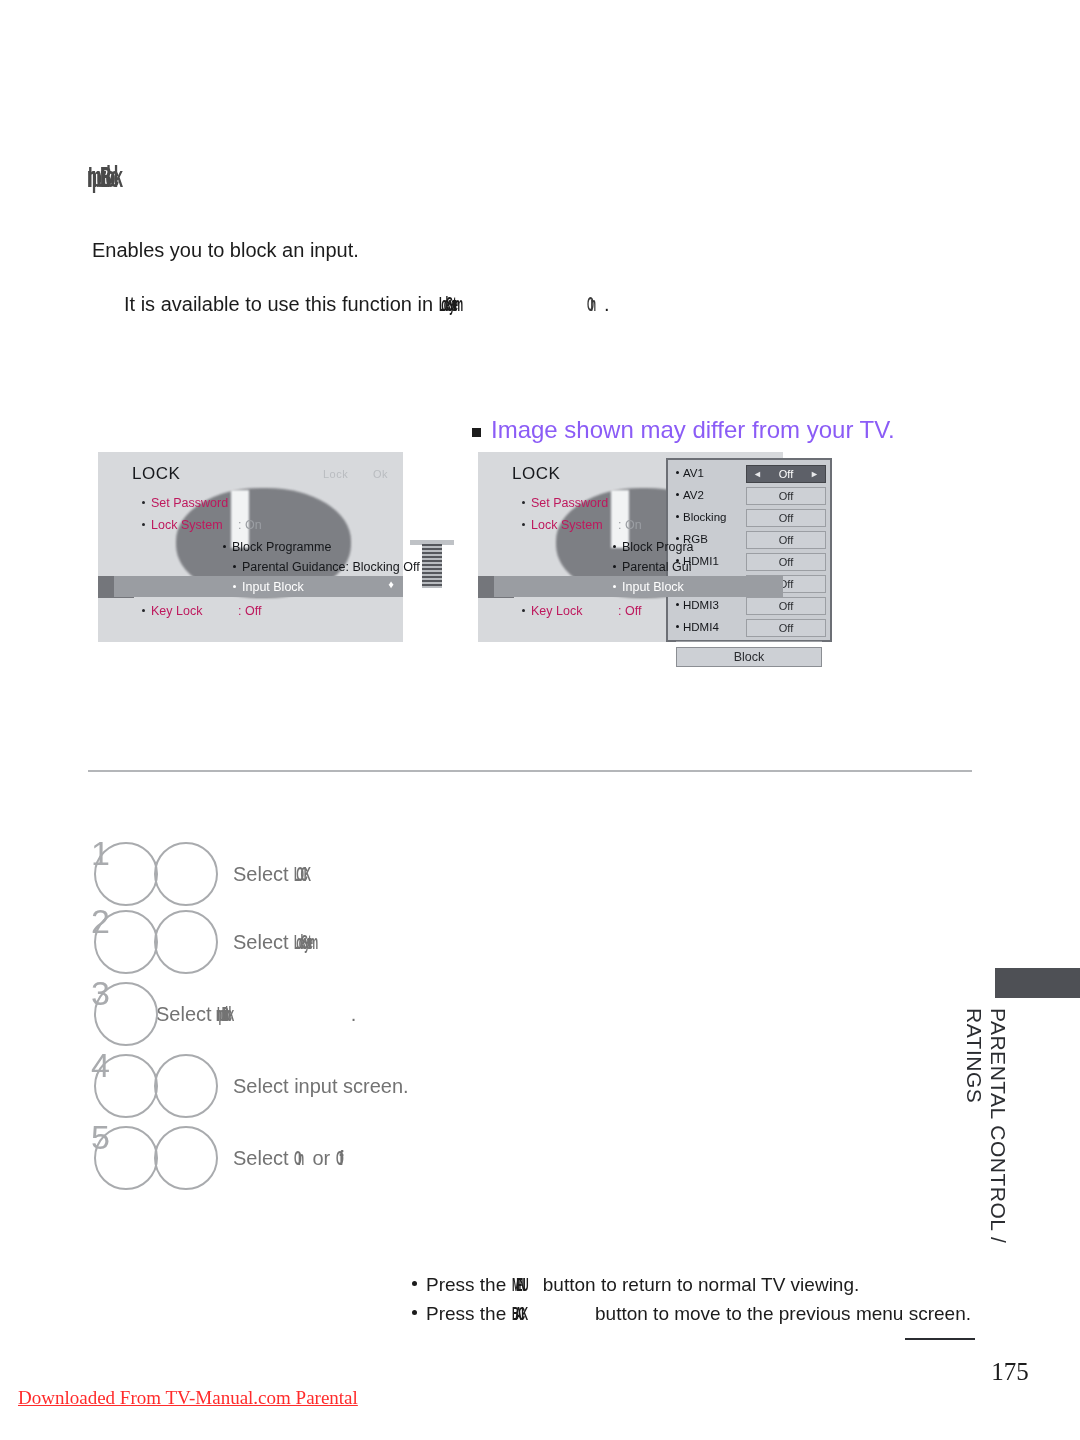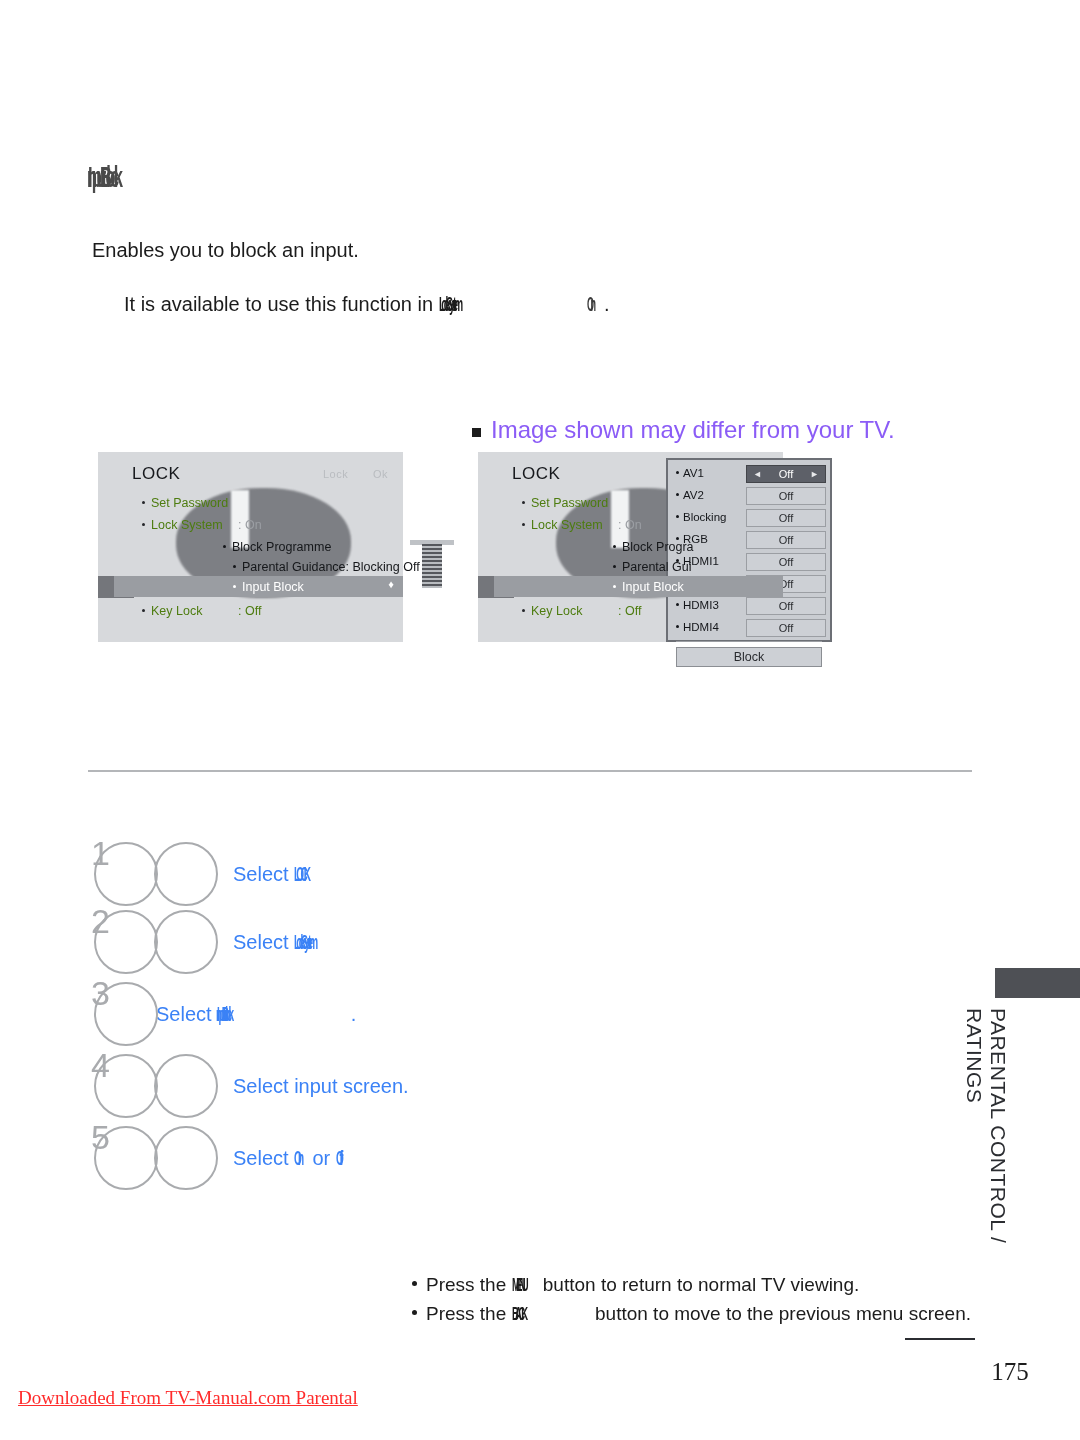--- a/index.html
+++ b/index.html
@@ -101,21 +101,21 @@
     font-size: 11px;
     color: #b9bcc0;
     letter-spacing: 0.5px;
   }
   .osd-move.m1 { left: 225px; }
   .osd-move.m2 { left: 275px; }
 
   .osd-item {
     position: absolute;
     font-size: 12.5px;
-    color: #4d7c0f;
+    color: #be185d;
     white-space: nowrap;
   }
   .osd-item .dot {
     display: inline-block;
     width: 3px;
     height: 3px;
     border-radius: 50%;
     background: #24262a;
     vertical-align: 3px;
     margin-right: 6px;
@@ -321,21 +321,21 @@
     box-sizing: border-box;
     background: transparent;
     z-index: 2;
   }
   .circle.c1 { left: 6px; }
   .circle.c2 { left: 66px; }
   .step-text {
     position: absolute;
     top: 25px;
     font-size: 20px;
-    color: #3b82f6;
+    color: #737373;
     white-space: nowrap;
   }
   .step-text.wide  { left: 145px; }
   .step-text.narrow{ left: 68px; }
 
   
   .foot-note {
     position: absolute;
     left: 412px;
     font-size: 19px;

